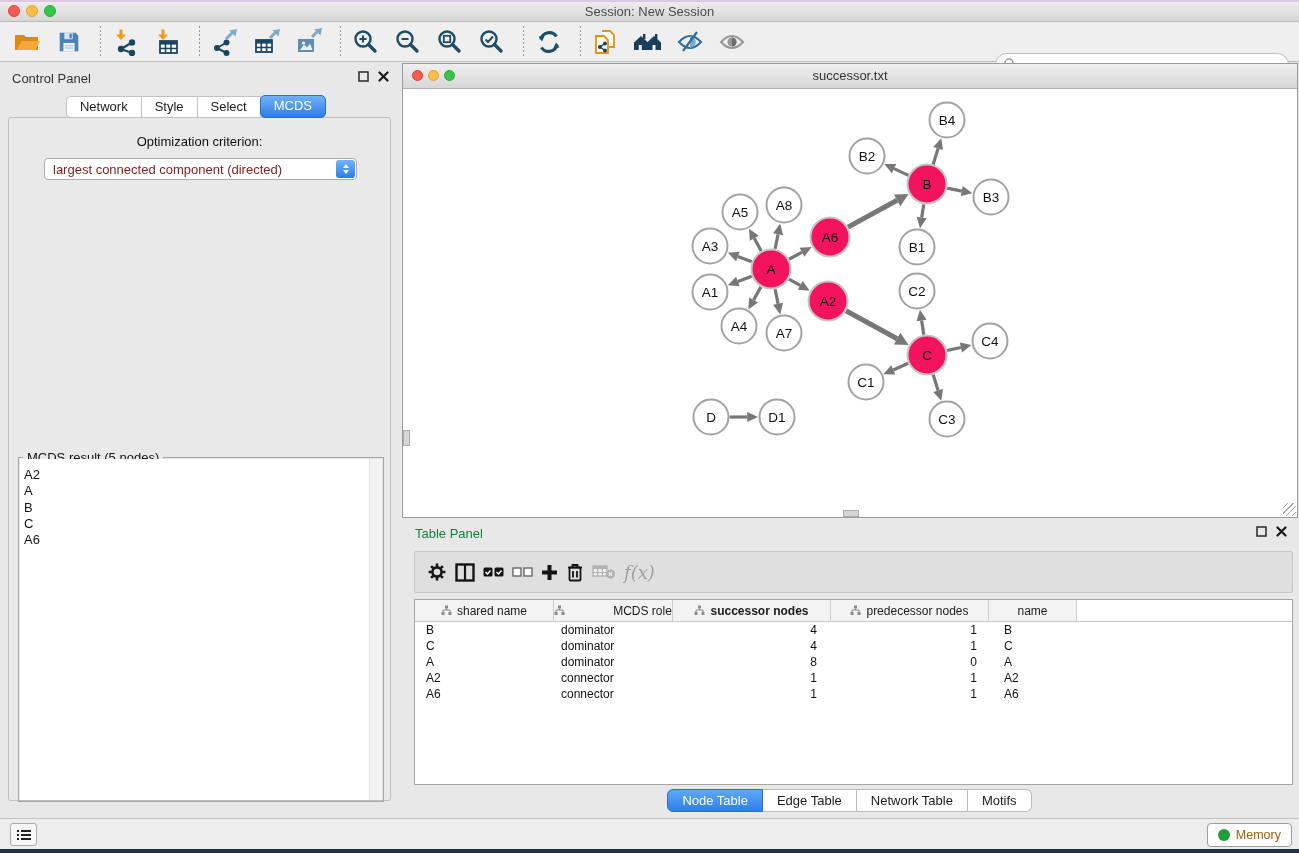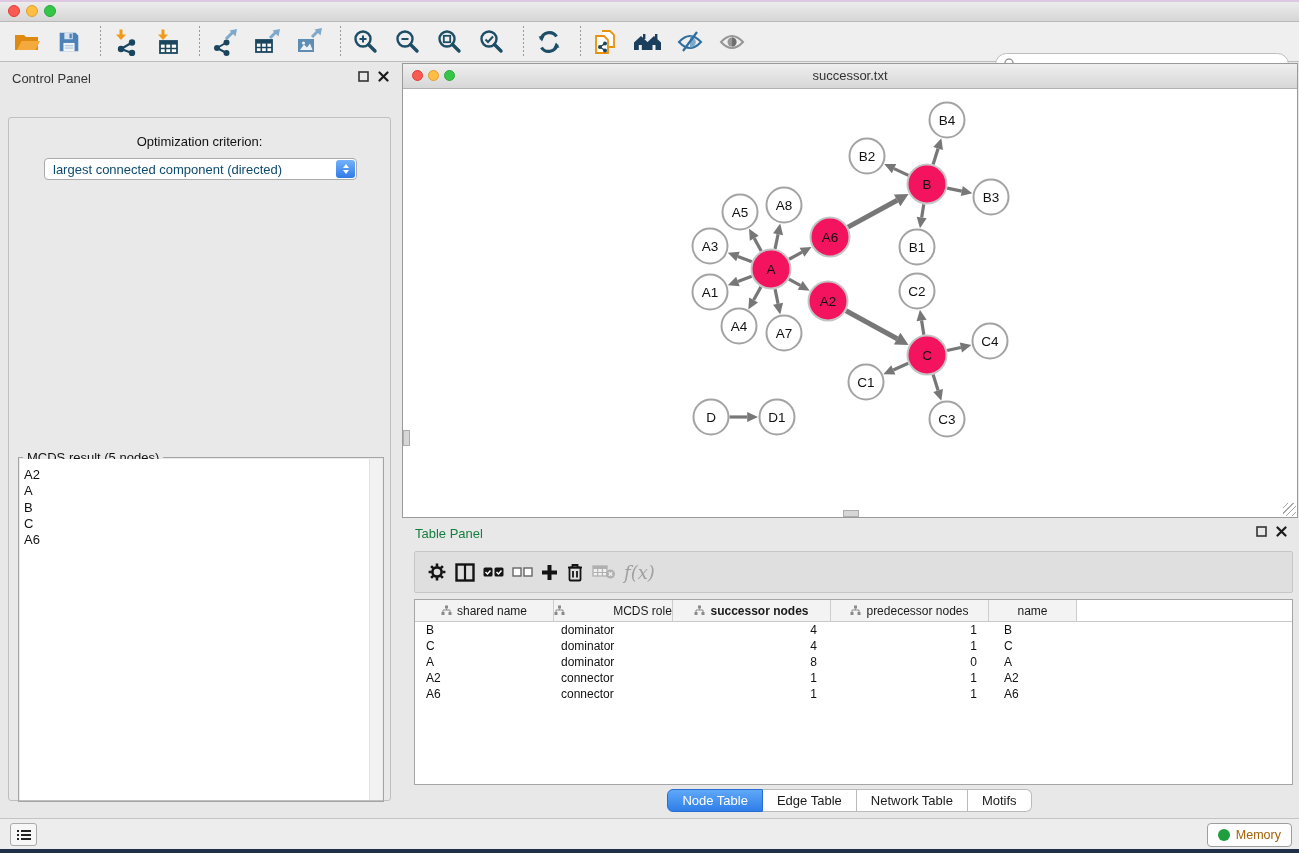--- a/index.html
+++ b/index.html
@@ -39,21 +39,21 @@
     line-height:20px;color:#1a1a1a}
   .cp-tab:first-child{border-left:1px solid #C2C2C2;border-radius:5px 0 0 5px}
   .cp-tab:last-child{border-radius:0 5px 5px 0}
   .cp-tab.selected{background:linear-gradient(#6FB2F9,#2F7CE8);color:#fff;border:1px solid #2A6CD0;
     border-radius:5px;position:relative;z-index:2;margin:-1px -1px 0 -1px}
   .cp-body{position:absolute;left:8px;top:55px;width:383px;height:684px;background:#E9E9E9;
     border:1px solid #BFBFBF;border-radius:3px;box-sizing:border-box}
   .crit-label{position:absolute;left:0;width:100%;top:16px;text-align:center;font-size:13px;color:#111}
   .combo{position:absolute;left:35px;top:40px;width:313px;height:22px;background:#fff;
     border:1px solid #ABABAB;border-radius:4px;box-sizing:border-box;display:flex;align-items:center}
-  .combo .val{font-size:13px;padding-left:8px;color:#0c4a6e;flex:1;white-space:nowrap;overflow:hidden}
+  .combo .val{font-size:13px;padding-left:8px;color:#7f1d1d;flex:1;white-space:nowrap;overflow:hidden}
   .combo .stepper{width:19px;height:18px;margin-right:1px;border-radius:3px;
     background:linear-gradient(#74B3F9,#2F7BE8);display:flex;flex-direction:column;align-items:center;justify-content:center;gap:2px}
   .chev-up{width:0;height:0;border-left:3.5px solid transparent;border-right:3.5px solid transparent;border-bottom:4px solid #fff}
   .chev-dn{width:0;height:0;border-left:3.5px solid transparent;border-right:3.5px solid transparent;border-top:4px solid #fff}
   .btnrow{position:absolute;left:0;width:100%;top:74px;display:flex;justify-content:center;gap:12px}
   .mac-btn{background:linear-gradient(#FFFFFF,#F2F2F2);border:1px solid #B5B5B5;border-radius:4px;
     font-size:13px;padding:3px 14px;color:#111;height:22px;box-sizing:border-box;line-height:15px}
   .resultbox{position:absolute;left:9px;top:339px;width:364px;height:343px;border:1px solid #A5A5A5}
   .resultbox .rb-title{position:absolute;left:4px;top:-8px;background:#E9E9E9;padding:0 4px;font-size:13px;color:#111}
   .resultbox .rb-list{position:absolute;inset:1px;background:#fff;overflow:hidden;padding-top:8px;box-sizing:border-box}
@@ -105,20 +105,21 @@
 </style>
 </head>
 <body>
 
 <div class="abs titlebar">
   <div class="lights">
     <span class="tl red"></span>
     <span class="tl yel"></span>
     <span class="tl grn"></span>
   </div>
+  <div class="win-title">Session: New Session</div>
 </div>
 
 <div class="abs toolbar">
   <span class="ticon">
     <svg width="28" height="28" viewBox="0 0 28 28">
         <path d="M2 7h9l2 2h12v13H2z" fill="#DE8A10"></path>
         <path d="M4 22l4.5-9H27l-4.5 9z" fill="#F3A93B"></path>
       </svg>
   </span>
   <span class="ticon">
@@ -280,20 +281,26 @@
       <svg width="11" height="11" viewBox="0 0 11 11">
           <rect x="1" y="1" width="9" height="9" fill="none" stroke="#333" stroke-width="1.6"></rect>
         </svg>
     </span>
     <span style="display:flex">
       <svg width="11" height="11" viewBox="0 0 11 11">
           <path d="M1.5 1.5l8 8M9.5 1.5l-8 8" stroke="#1a1a1a" stroke-width="2.2" stroke-linecap="round"></path>
         </svg>
     </span>
   </div>
+  <div class="cp-tabs">
+      <div class="cp-tab">Network</div>
+      <div class="cp-tab">Style</div>
+      <div class="cp-tab">Select</div>
+      <div class="cp-tab selected">MCDS</div>
+    </div>
   <div class="cp-body">
     <div class="crit-label">Optimization criterion:</div>
     <div class="combo">
       <span class="val">largest connected component (directed)</span>
       <span class="stepper">
           <span class="chev-up"></span>
           <span class="chev-dn"></span>
         </span>
     </div>
     <div class="resultbox">

